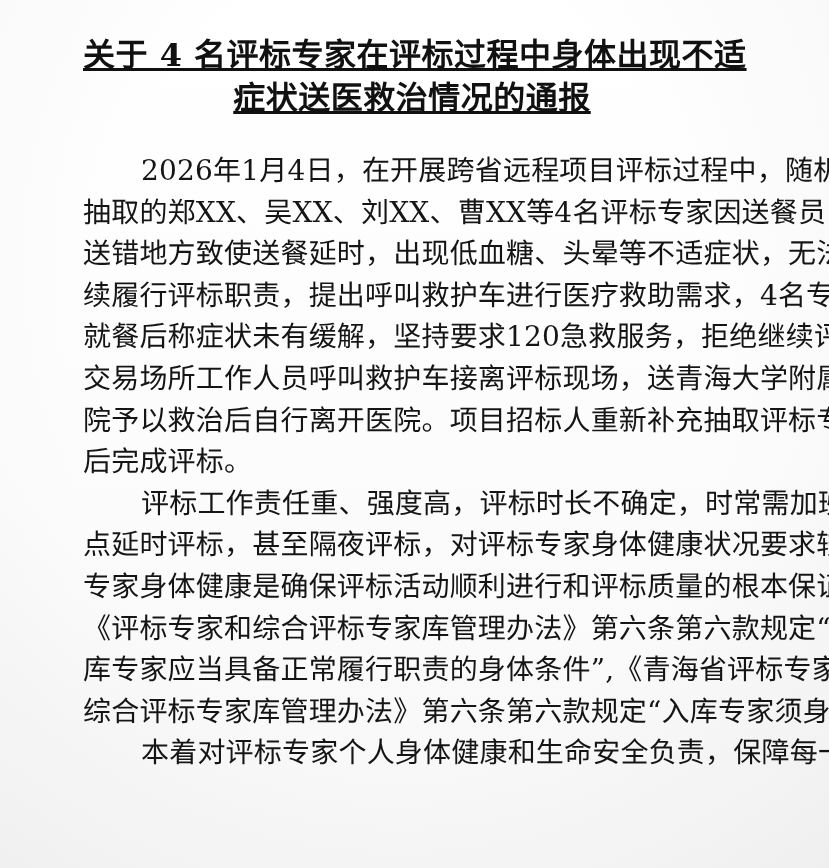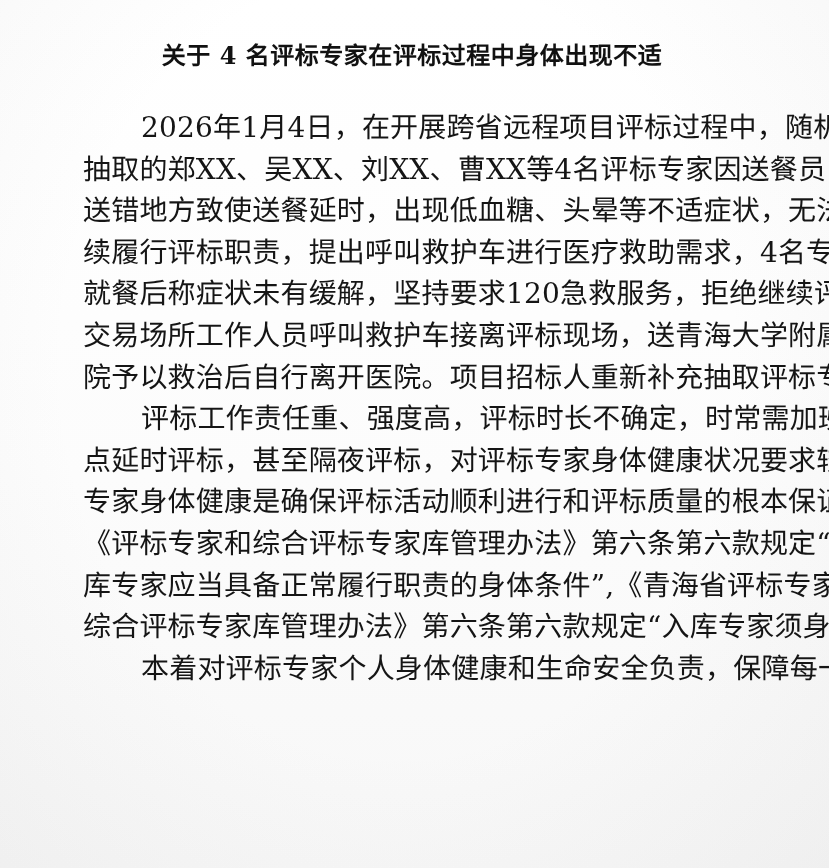--- a/index.html
+++ b/index.html
@@ -42,25 +42,26 @@
   }
 
   
   .title-block {
     padding-top: 34px;
     text-align: center;
   }
   .title-line {
     font-family: "DejaVu Serif", "Liberation Serif", serif;
     font-weight: 700;
-    font-size: 24px;
+    font-size: 32px;
     line-height: 43px;
     letter-spacing: 0.5px;
     color: #111111;
     white-space: nowrap;
+    text-decoration: underline;
   }
   .title-line.second {
     letter-spacing: 0.5px;
   }
 
   
   .body-block {
     margin-top: 30px;
   }
   .para {
@@ -91,20 +92,21 @@
   }
 </style>
 </head>
 <body>
 
 <div class="page">
   <div class="doc">
 
     <div class="title-block">
       <div class="title-line first">关于 4 名评标专家在评标过程中身体出现不适</div>
+      <div class="title-line second">症状送医救治情况的通报</div>
     </div>
 
     <div class="body-block">
 
       <p class="para">
         <span class="line indent justify" style="text-indent: 0px;">
             <span style="width: 58px; flex: 0 0 58px;"></span>
             <span>2</span>
             <span>0</span>
             <span>2</span>
@@ -318,20 +320,21 @@
             <span>重</span>
             <span>新</span>
             <span>补</span>
             <span>充</span>
             <span>抽</span>
             <span>取</span>
             <span>评</span>
             <span>标</span>
             <span>专</span>
           </span>
+        <span class="line last">后完成评标。</span>
       </p>
 
       <p class="para">
         <span class="line indent justify" style="text-indent: 0px;">
             <span style="width: 58px; flex: 0 0 58px;"></span>
             <span>评</span>
             <span>标</span>
             <span>工</span>
             <span>作</span>
             <span>责</span>

